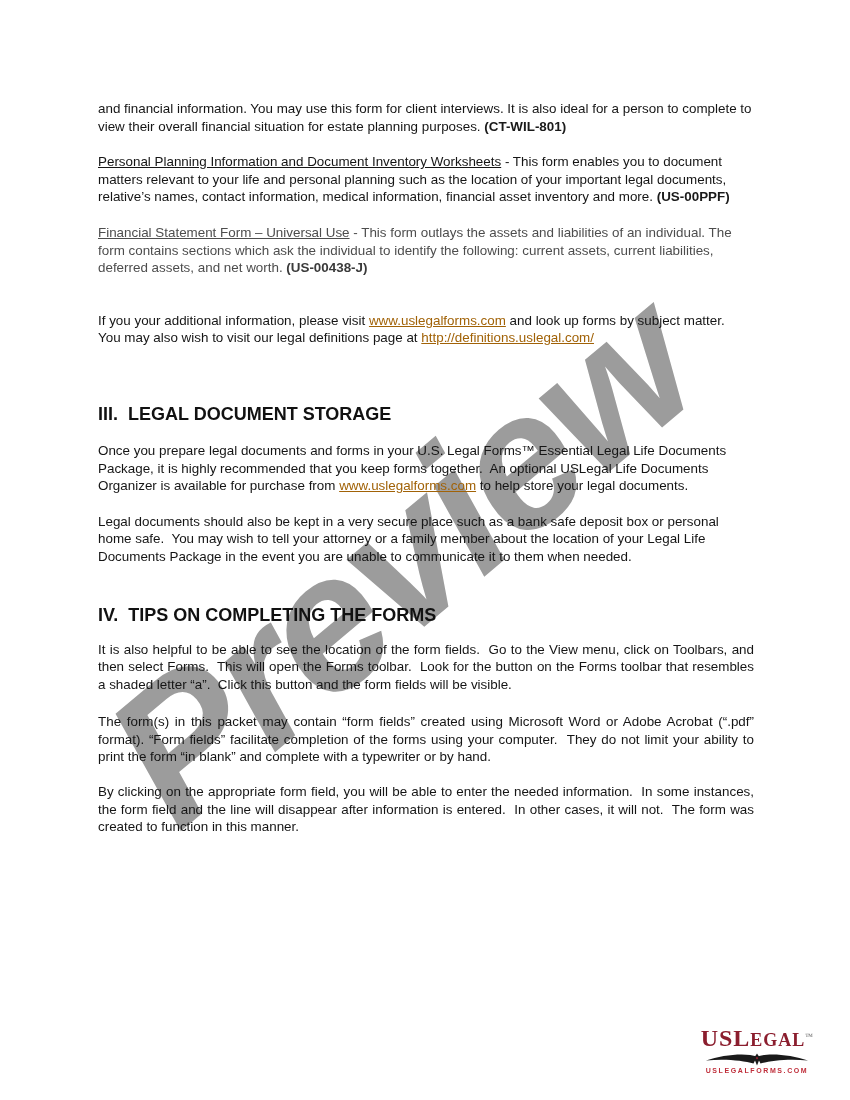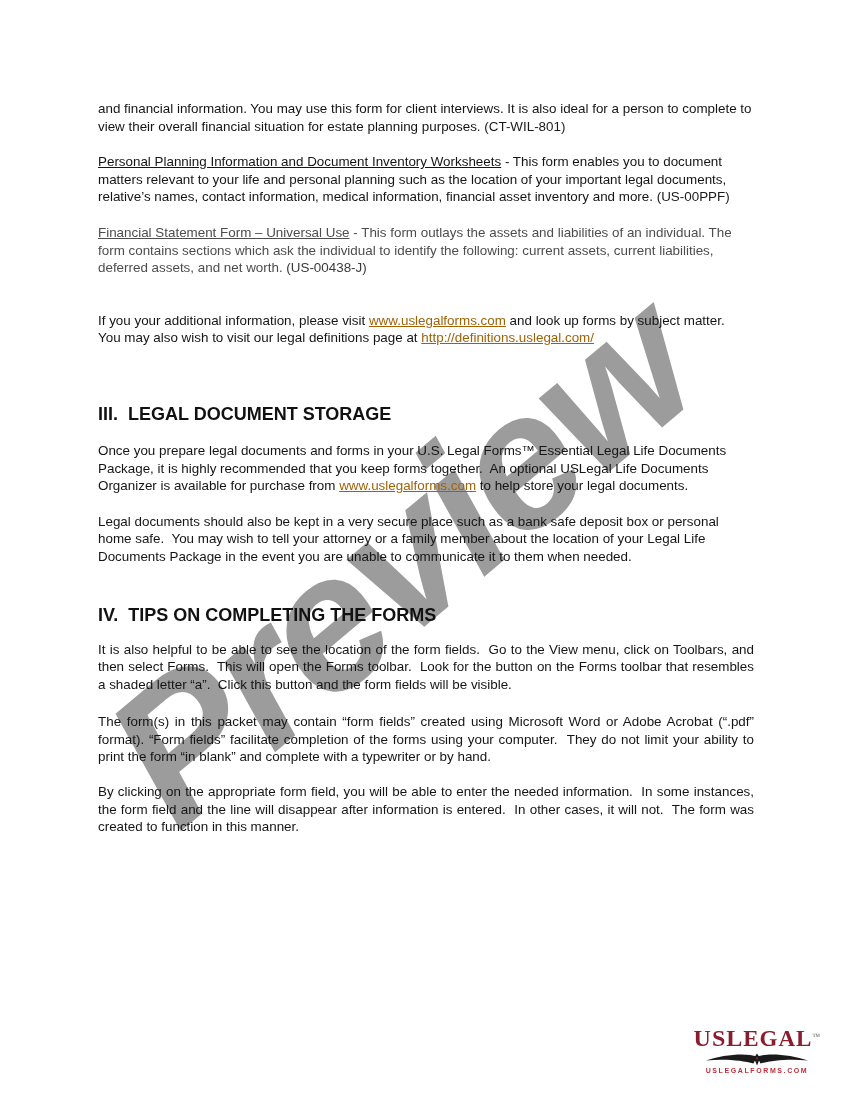--- a/index.html
+++ b/index.html
@@ -62,21 +62,21 @@
     margin: 0;
     font-weight: 700;
     font-size: 18px;
     line-height: 18px;
     color: #111111;
     white-space: pre-wrap;
   }
   .h3 { margin-top: 58px; margin-bottom: 19px; }
   .h4 { margin-top: 40px; margin-bottom: 17px; }
   .u  { text-decoration: underline; }
-  .b  { font-weight: 400; color: #1a1a1a; }
+  .b  { font-weight: 700; color: #1a1a1a; }
   .gray .b { color: #3a3a3a; }
   a.doclink {
     color: #a16207;
     text-decoration: underline;
     cursor: pointer;
   }
   .logo {
     position: absolute;
     left: 693px;
     top: 1026px;
@@ -86,21 +86,21 @@
   }
   .logo-word {
     font-family: "Liberation Serif", serif;
     font-weight: 700;
     color: #8b1e2e;
     letter-spacing: 1px;
     line-height: 24px;
     white-space: nowrap;
   }
   .logo-word .big   { font-size: 24px; }
-  .logo-word .small { font-size: 23px; }
+  .logo-word .small { font-size: 18px; }
   .logo-word .tm {
     font-size: 8px;
     color: #8a8a8a;
     vertical-align: top;
     position: relative;
     top: -1px;
     letter-spacing: 0;
   }
   .logo-eagle { display: block; margin: 0 auto; }
   .logo-site {

